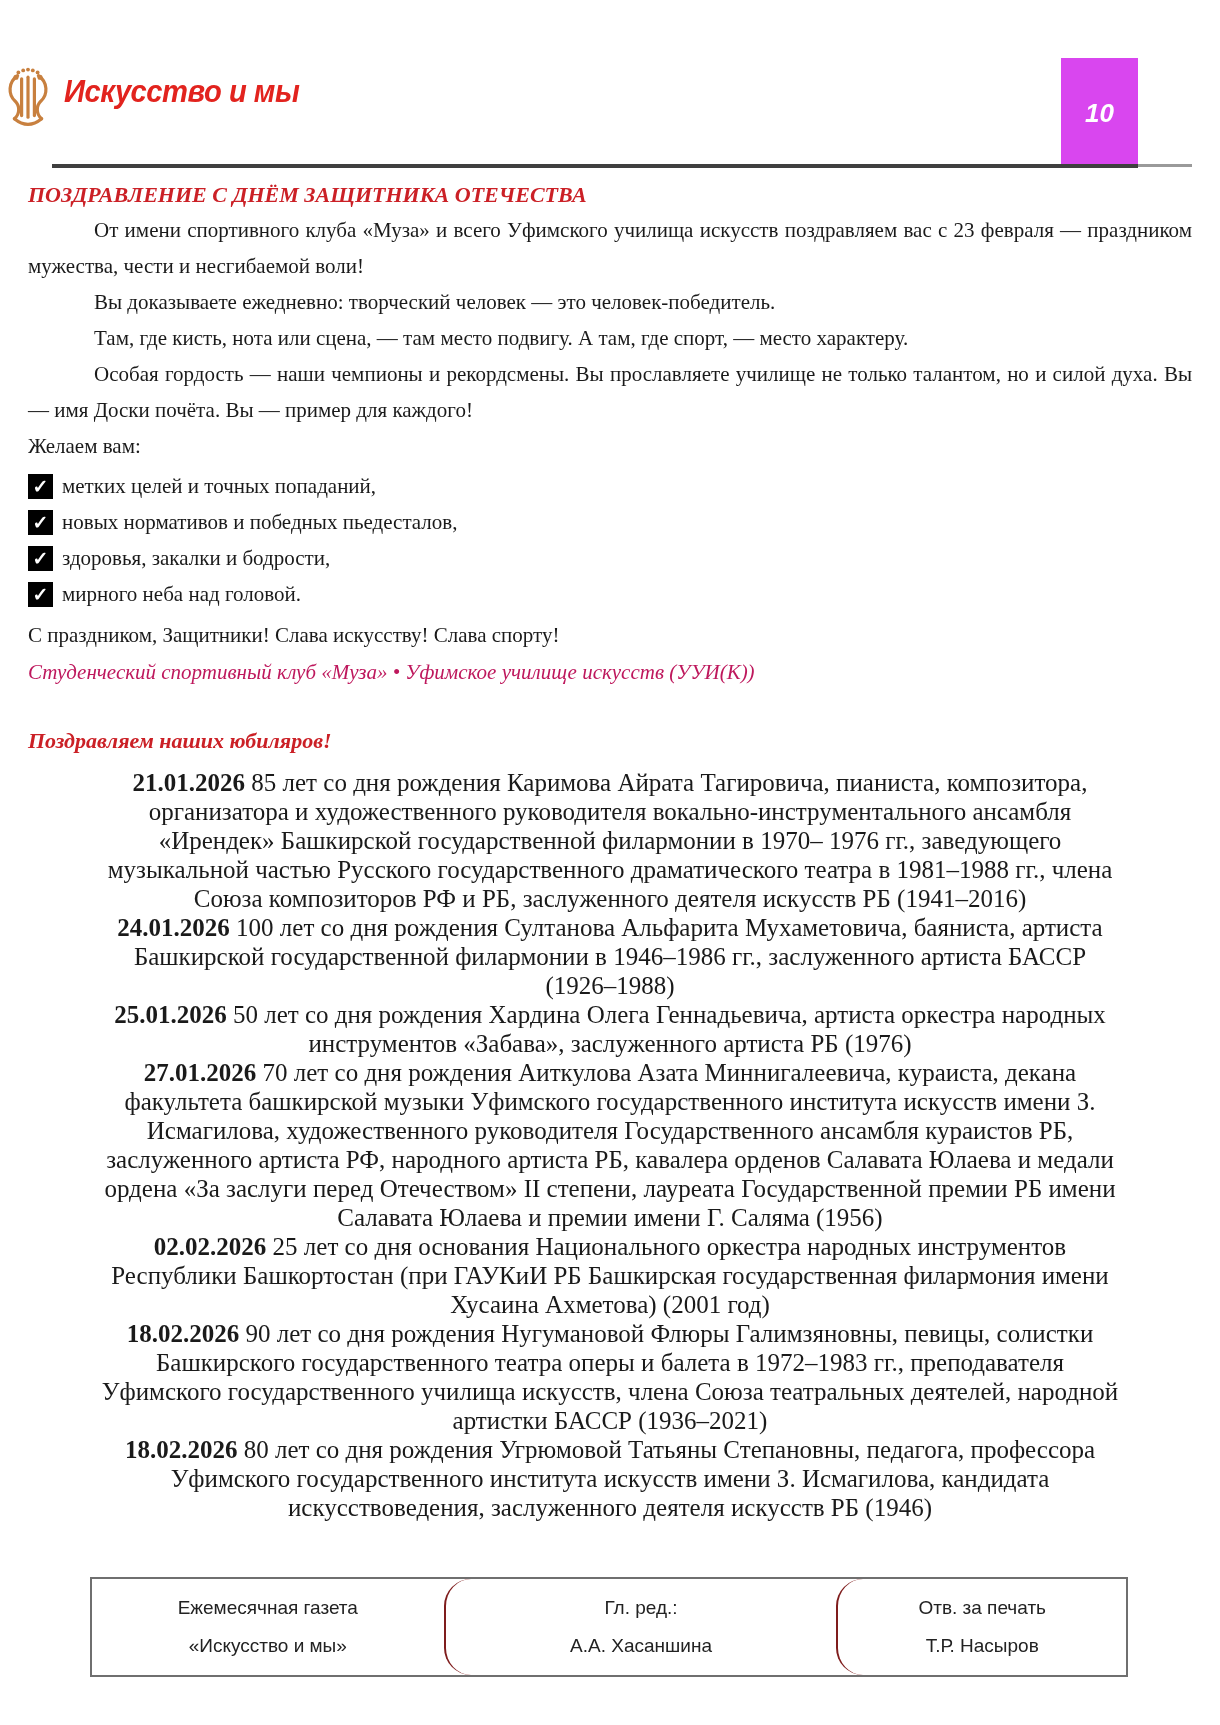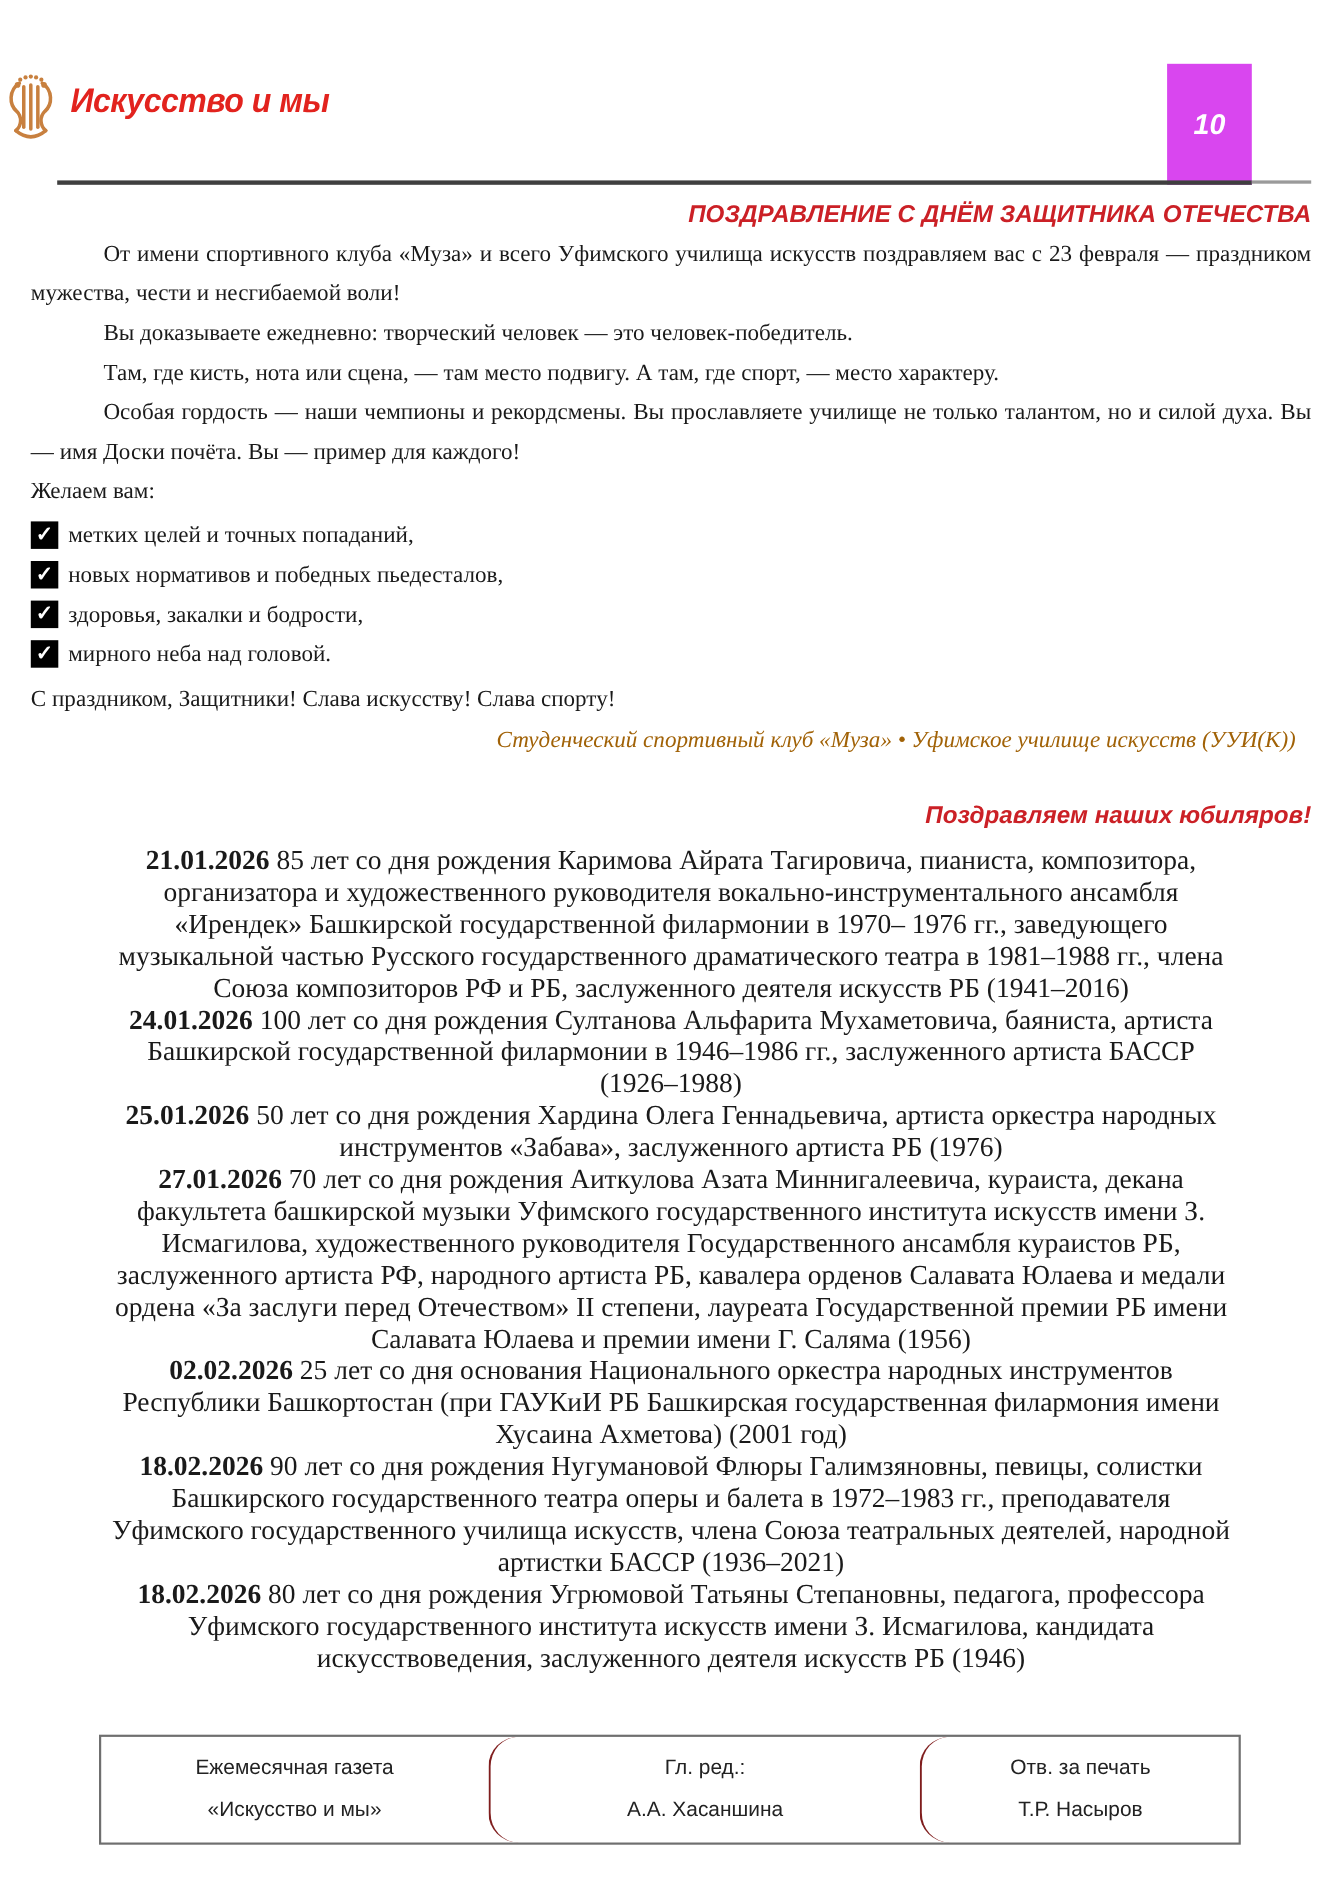--- a/index.html
+++ b/index.html
@@ -32,41 +32,41 @@
   .pagebox span{
     font-family:"Liberation Sans", sans-serif;
     font-weight:bold;font-style:italic;
     font-size:26px;color:#ffffff;
   }
   .rule{position:absolute;left:52px;right:82px;bottom:0;height:4px;background:#3f3f3f;}
   .rule::after{content:"";position:absolute;left:100%;top:0;width:54px;height:3px;background:#9a9a9a;}
   
   main{flex:0 0 auto;padding:6px 28px 0 28px;}
   h1,h2{
-    text-align:right;font-size:22px;margin:8px 0 4px 0;
+    text-align:left;font-size:22px;margin:8px 0 4px 0;
     font-weight:bold;font-style:italic;color:#cb2026;
-    font-family:Liberation Sans, sans-serif;
+    font-family:Liberation Serif, serif;
   }
   .body-p{
     margin:0;font-size:21px;line-height:36px;
     text-align:justify;text-indent:66px;
   }
   .noindent{margin:0;font-size:21px;line-height:36px;text-indent:0;}
   .wishes{list-style:none;margin:3px 0 0 0;padding:0;}
   .wishes li{display:flex;align-items:center;margin:9px 0;font-size:21px;line-height:27px;}
   .cb{
     flex:0 0 auto;width:25px;height:25px;margin-right:9px;
     background:#000;color:#fff;
     display:inline-flex;align-items:center;justify-content:center;
     font-family:"Liberation Sans", sans-serif;font-size:19px;font-weight:bold;
   }
   .closing{margin:8px 0 0 0;font-size:21px;line-height:36px;}
   .signature{
     margin:3px 14px 0 0;font-size:21px;line-height:32px;
-    text-align:right;font-style:italic;color:#a16207;
+    text-align:left;font-style:italic;color:#be185d;
   }
   
   h2{margin:40px 0 14px 0;}
   .entries{padding:0 70px;}
   .entry{margin:0;font-size:25px;line-height:29px;text-align:center;}
   .entry b{font-weight:bold;}
   
   footer{margin:auto 92px 48px 90px;flex:0 0 auto;}
   .ftable{
     display:flex;border:2px solid #6f6f6f;

